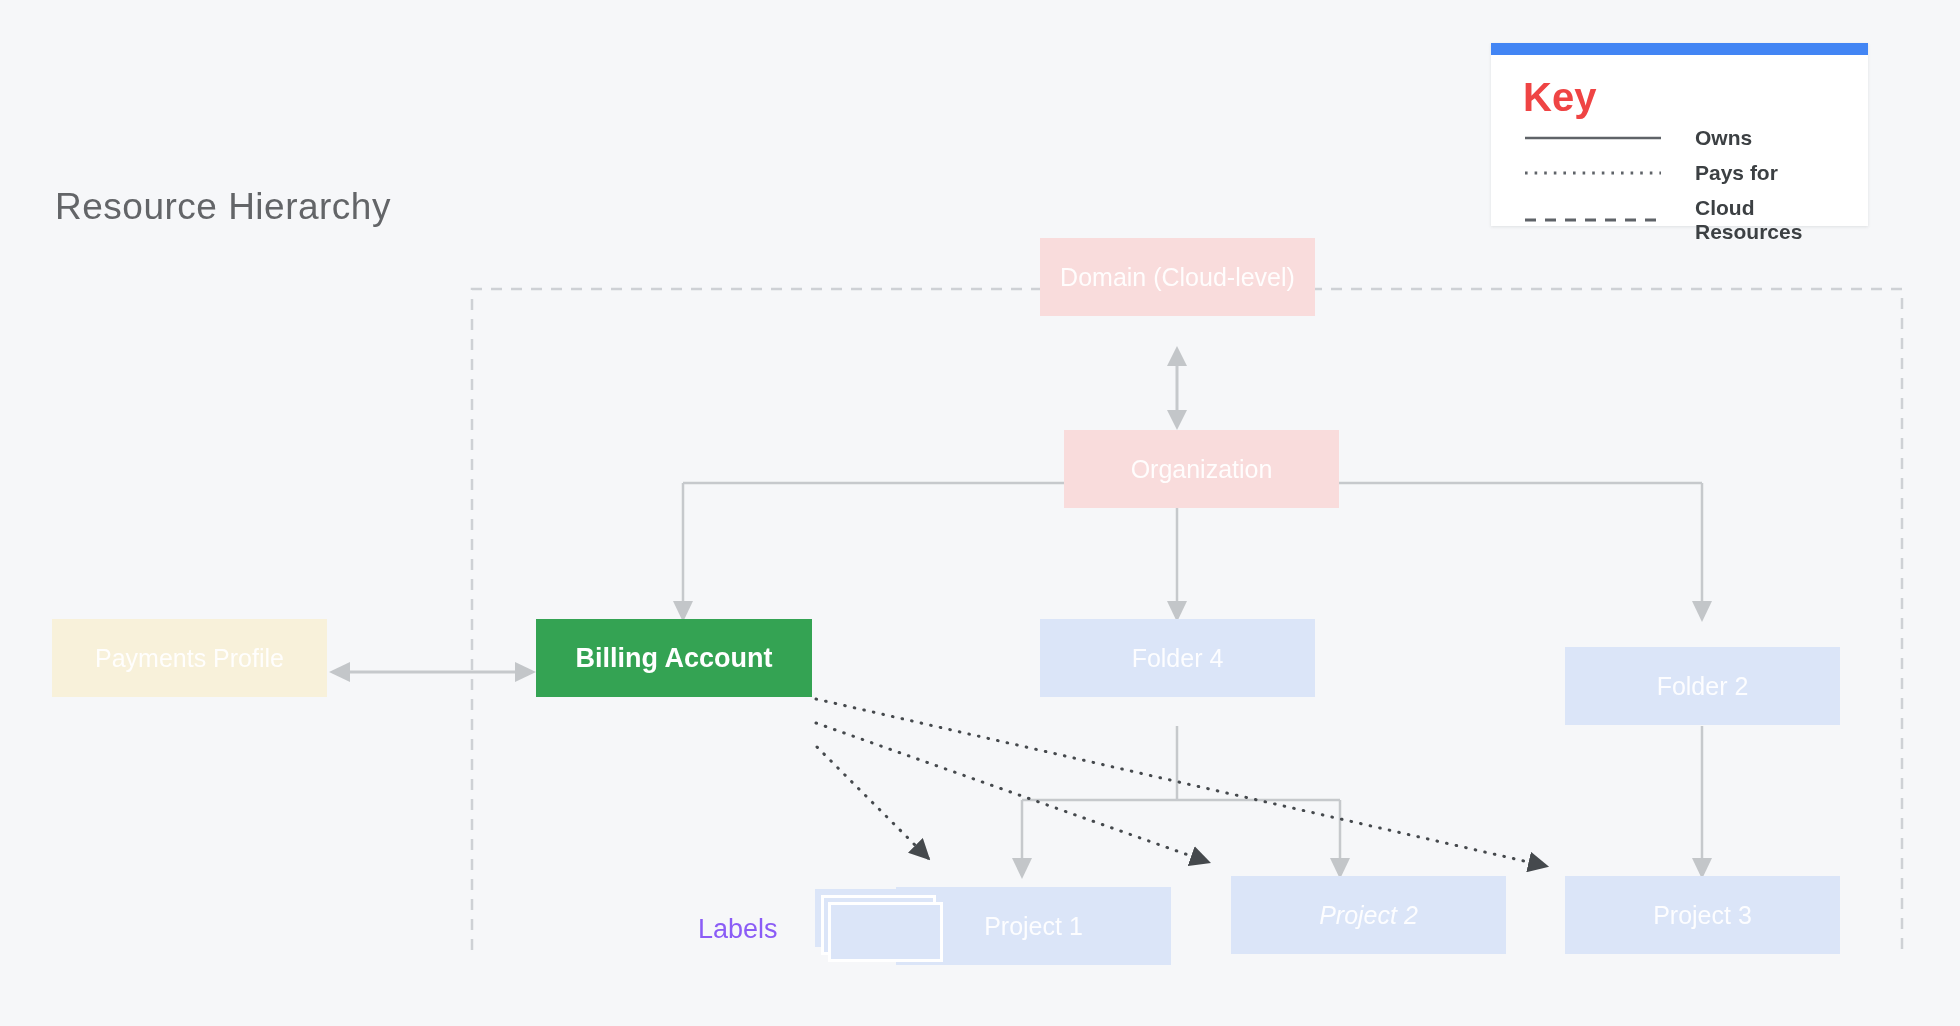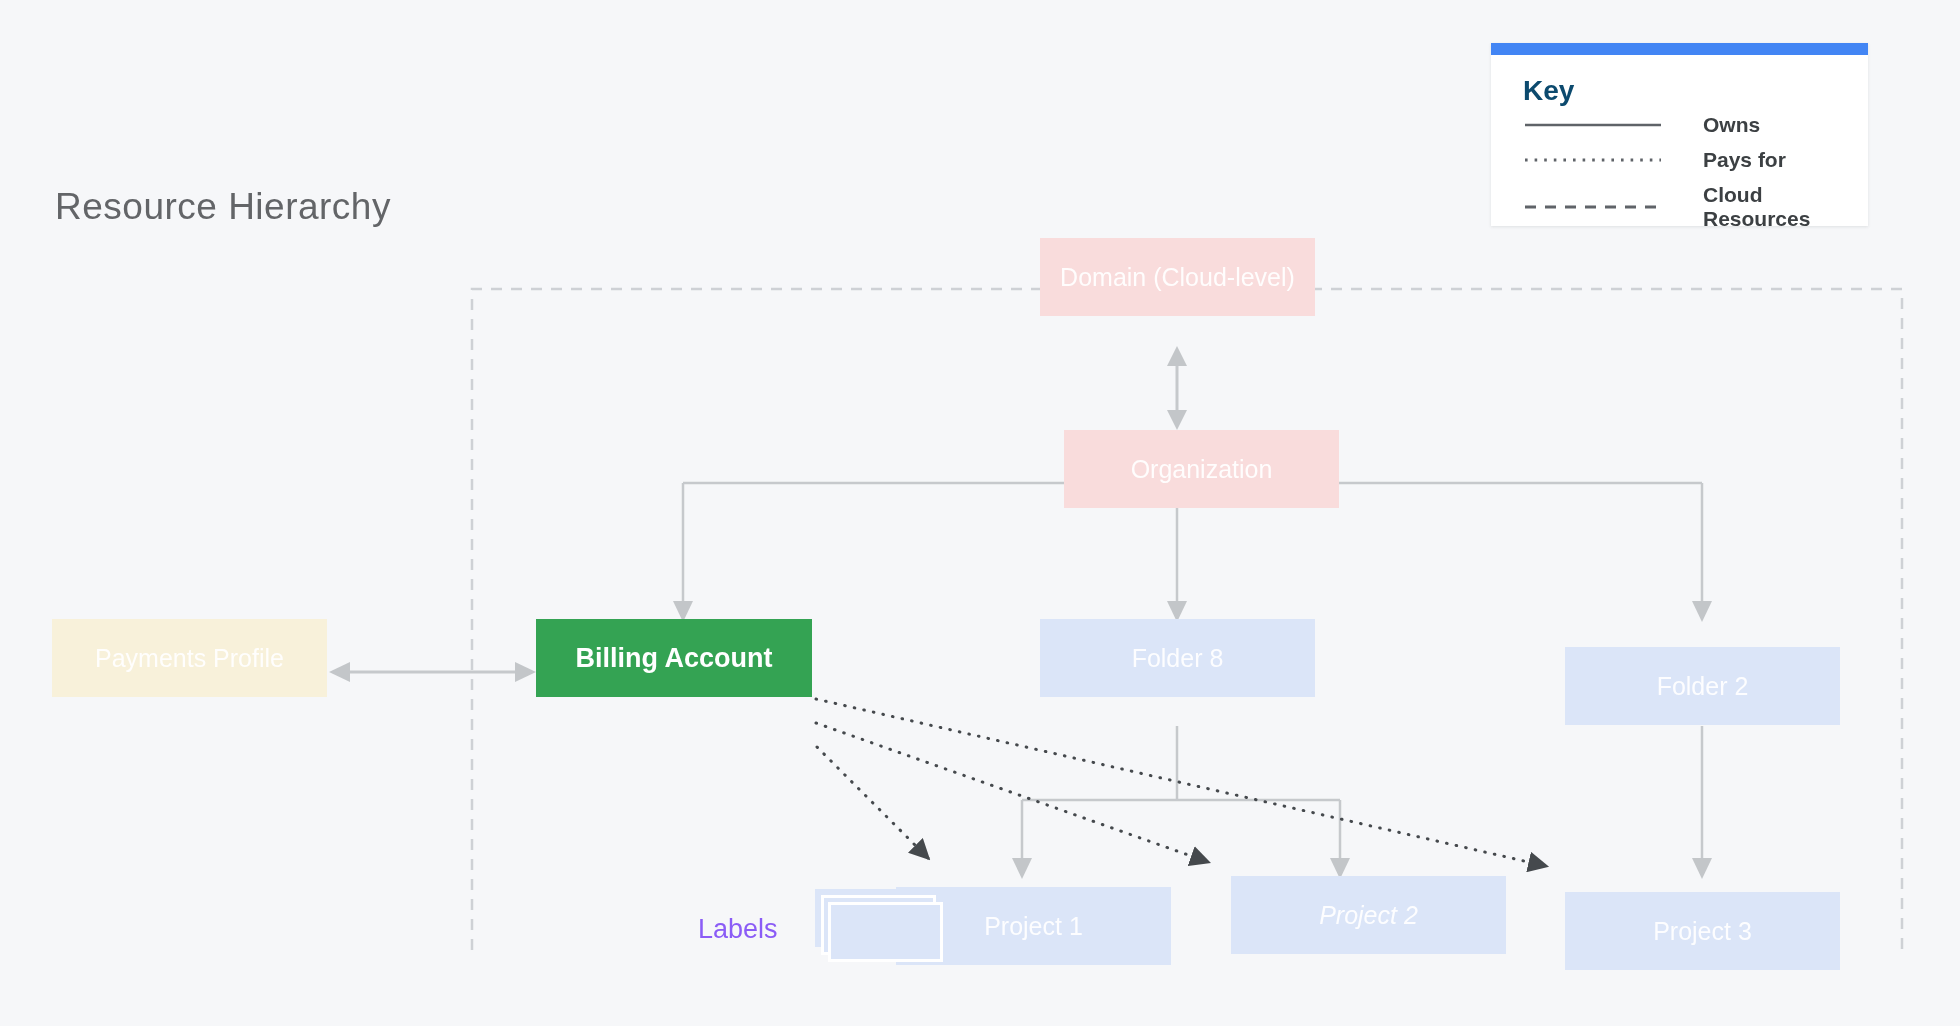--- a/index.html
+++ b/index.html
@@ -26,40 +26,40 @@
     text-align:center;
   }
   #node-domain{left:1040px;top:238px;}
   #node-organization{left:1040px;top:430px;margin-left:24px;}
   #node-payments{left:52px;top:619px;}
   #node-billing{left:536px;top:619px;width:276px;font-weight:700;font-size:27px;color:#ffffff;}
   #node-folder1{left:1040px;top:619px;}
   #node-folder2{left:1565px;top:619px;}
   #node-project1{left:896px;top:876px;}
   #node-project2{left:1231px;top:876px;}
-  #node-project3{left:1565px;top:876px;margin-top:16px;}
+  #node-project3{left:1565px;top:876px;}
 
   .labels-caption{
     position:absolute;left:698px;top:914px;z-index:3;
     font-size:27px;color:#8b5cf6;
   }
   .labels-icon{position:absolute;left:815px;top:889px;width:132px;height:80px;z-index:3;}
   .labels-icon .card{position:absolute;background:#dbe5f8;}
   .labels-icon .card.back{left:0;top:0;width:112px;height:58px;}
   .labels-icon .card.mid{left:6px;top:6px;width:109px;height:54px;border:3px solid #ffffff;}
   .labels-icon .card.front{left:13px;top:13px;width:109px;height:54px;border:3px solid #ffffff;}
 
   .legend{
     position:absolute;left:1491px;top:43px;width:377px;height:183px;z-index:5;
     background:#ffffff;box-shadow:0 1px 3px rgba(60,64,67,.12);
   }
   .legend-bar{height:12px;background:#4285f4;}
   .legend-body{padding:16px 24px 0 32px;}
-  .legend-title{font-size:28px;font-weight:700;color:#0c4a6e;margin:4px 0 6px 0;}
-  .legend-row{display:grid;grid-template-columns:148px 1fr;column-gap:32px;align-items:center;margin-bottom:11px;}
+  .legend-title{font-size:40px;font-weight:700;color:#ef4444;margin:4px 0 6px 0;}
+  .legend-row{display:grid;grid-template-columns:148px 1fr;column-gap:24px;align-items:center;margin-bottom:11px;}
   .legend-row .sample{height:6px;display:flex;align-items:center;}
   .legend-row .lbl{font-size:21px;font-weight:700;color:#3c4043;line-height:1.15;}
 </style>
 </head>
 <body>
 
 <div class="stage">
 
   <svg id="connectors" class="layer" width="1960" height="1026" viewBox="0 0 1960 1026">
 
@@ -86,21 +86,21 @@
     <polygon points="1330,858 1350,858 1340,879" fill="#c3c6c9"></polygon>
     <polygon points="1692,858 1712,858 1702,879" fill="#c3c6c9"></polygon>
   </svg>
 
   <div class="page-title">Resource Hierarchy</div>
 
   <div class="node" id="node-domain" style="background: rgb(249, 220, 220);">Domain (Cloud-level)</div>
   <div class="node" id="node-organization" style="background: rgb(249, 220, 220);">Organization</div>
   <div class="node" id="node-billing" style="background: rgb(52, 163, 83);">Billing Account</div>
   <div class="node" id="node-payments" style="background: rgb(248, 241, 218);">Payments Profile</div>
-  <div class="node" id="node-folder1" style="background: rgb(219, 229, 248);">Folder 8</div>
+  <div class="node" id="node-folder1" style="background: rgb(219, 229, 248);">Folder 4</div>
   <div class="node" id="node-folder2" style="background: rgb(219, 229, 248); margin-top: 28px;">Folder 2</div>
   <div class="node" id="node-project1" style="background: rgb(219, 229, 248); margin-top: 11px;">Project 1</div>
   <div class="node" id="node-project2" style="background: rgb(219, 229, 248); font-style: italic;">Project 2</div>
   <div class="node" id="node-project3" style="background: rgb(219, 229, 248);">Project 3</div>
 
   <div class="labels-caption">Labels</div>
   <div class="labels-icon">
     <div class="card back"></div>
     <div class="card mid"></div>
     <div class="card front"></div>

